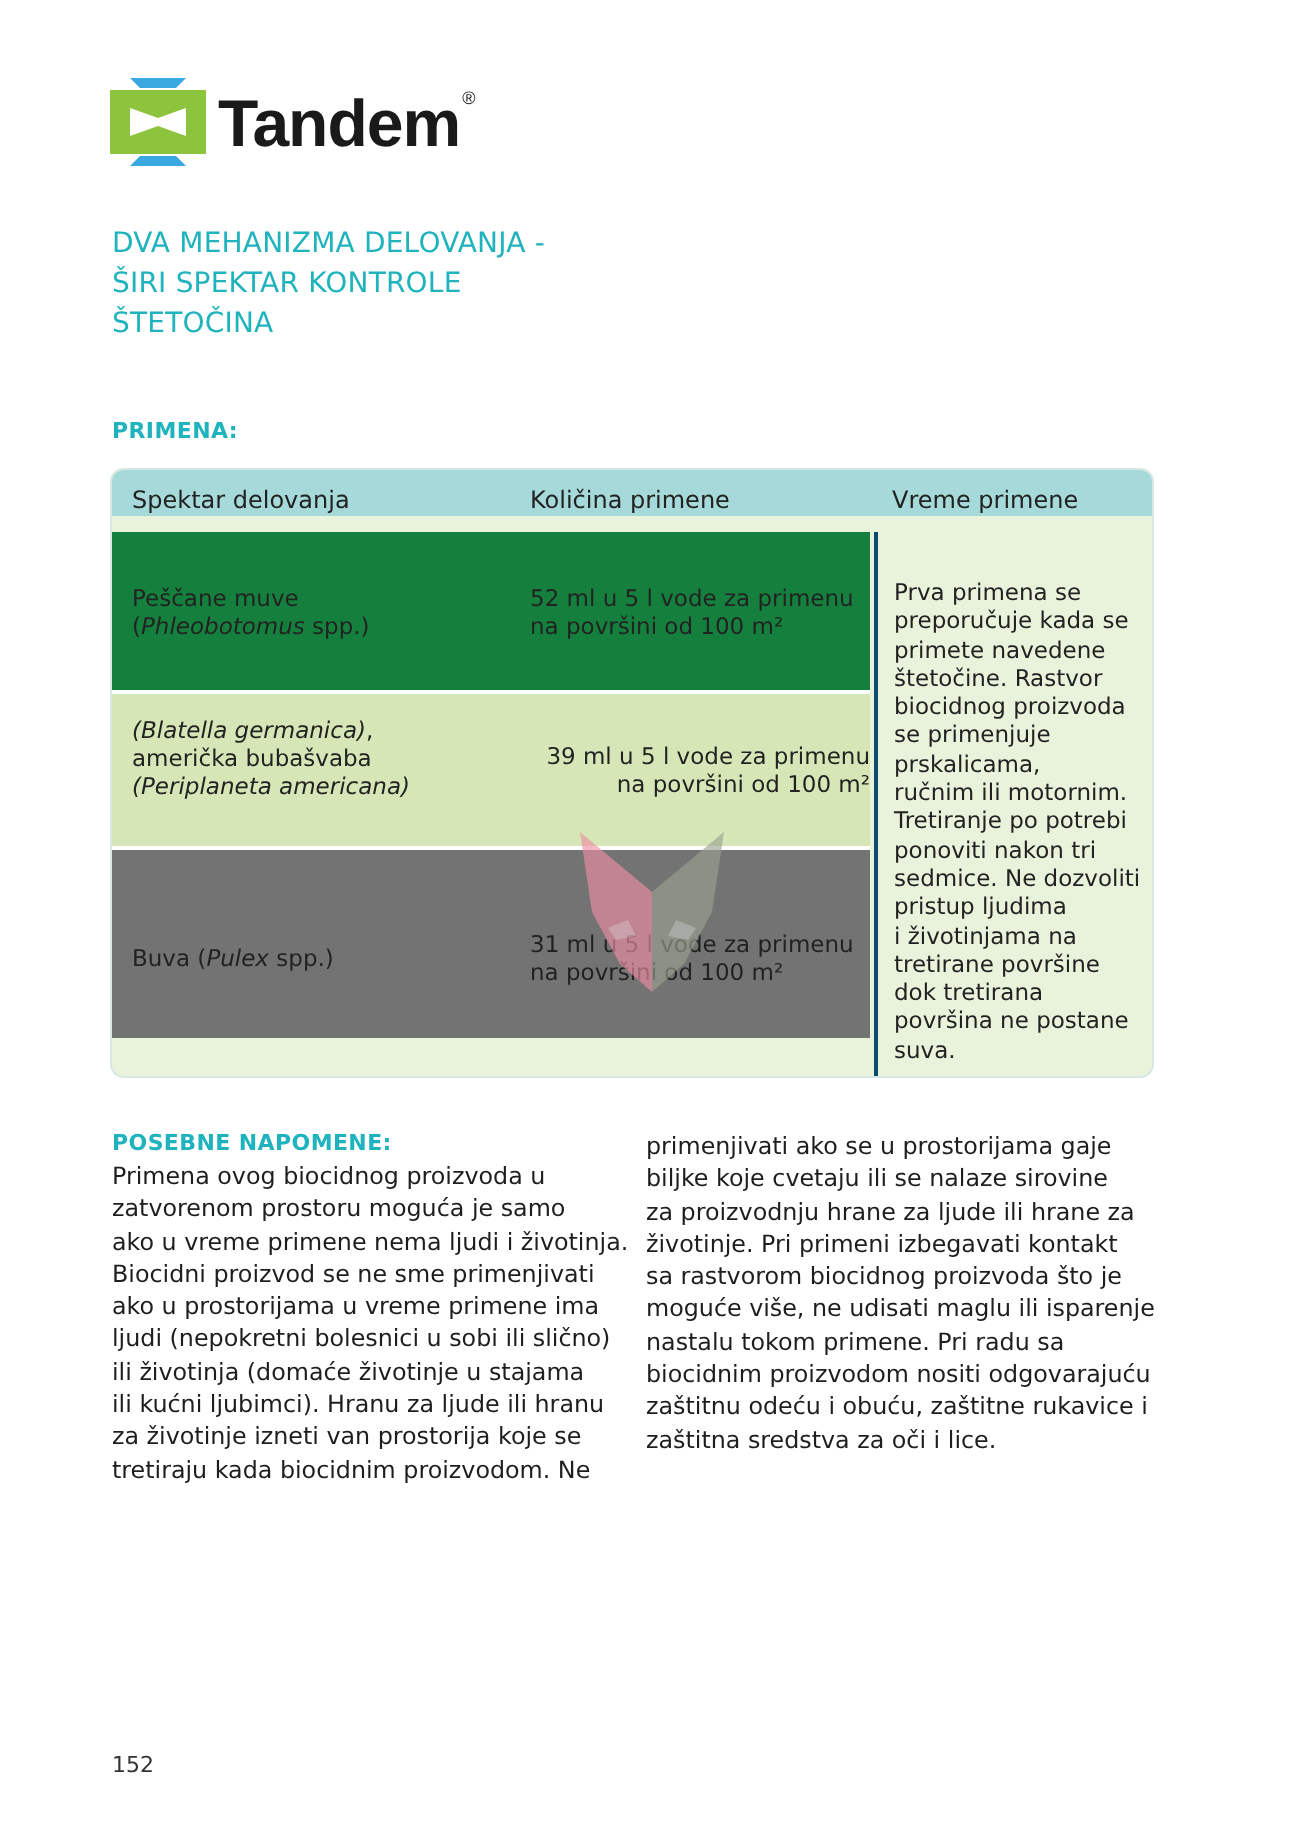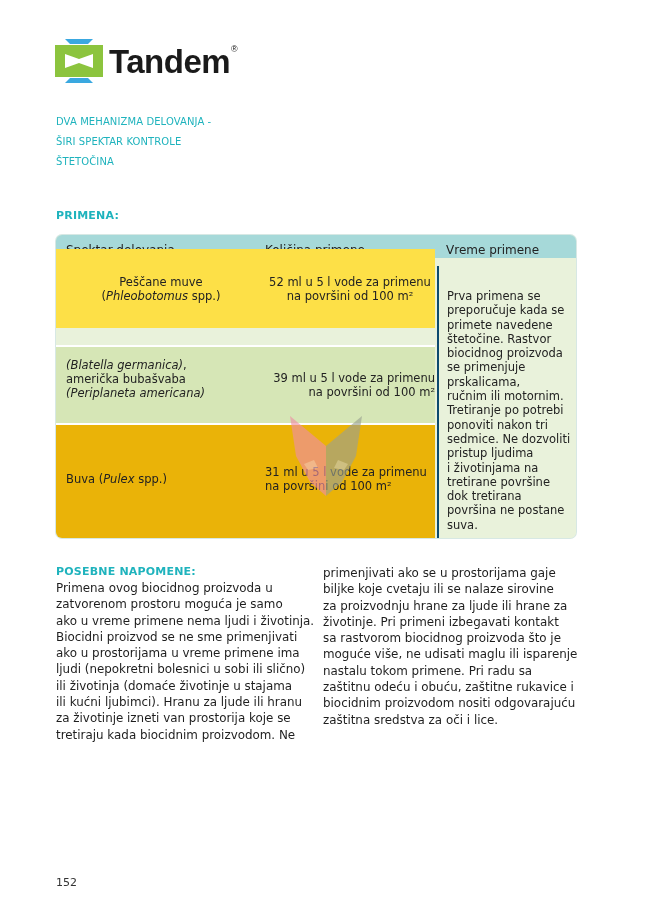--- a/index.html
+++ b/index.html
@@ -4,37 +4,37 @@
   <style>
     * { box-sizing: border-box; margin: 0; padding: 0; }
     html, body { width: 650px; height: 919px; background: #ffffff; }
     body { position: relative; font-family: "DejaVu Sans", sans-serif; color: #222222; overflow: hidden; }
 
     .logo { position: absolute; left: 55px; top: 38px; display: flex; align-items: center; }
     .logo-mark { width: 48px; height: 46px; position: relative; }
     .logo-word { font-family: "Liberation Sans", sans-serif; font-weight: bold; font-size: 33px; color: #1a1a1a; margin-left: 6px; letter-spacing: -0.5px; line-height: 1; }
     .logo-reg { font-size: 9px; position: relative; top: -12px; margin-left: 1px; color: #1a1a1a; font-family: "Liberation Sans", sans-serif; }
 
-    .headline { position: absolute; left: 56px; top: 112px; color: #1fb3bd; font-size: 10px; line-height: 20px; font-family: "DejaVu Sans", sans-serif; letter-spacing: 0.1px; font-weight: normal; }
+    .headline { position: absolute; left: 56px; top: 112px; color: #1fb3bd; font-size: 14px; line-height: 20px; font-family: "DejaVu Sans", sans-serif; letter-spacing: 0.1px; font-weight: normal; }
     .headline div { white-space: nowrap; }
 
     .section-label { position: absolute; color: #1fb3bd; font-weight: bold; font-size: 11px; font-family: "DejaVu Sans", sans-serif; letter-spacing: 0.2px; }
     .lbl-primena { left: 56px; top: 209px; }
     .lbl-napomene { left: 56px; top: 565px; }
 
     .table { position: absolute; left: 56px; top: 235px; width: 520px; height: 303px; border-radius: 6px; overflow: hidden; background: #e9f2db; box-shadow: 0 0 0 1px #d7e8e4; }
     .thead { position: absolute; left: 0; top: 0; width: 520px; height: 23px; background: #a6d9d9; }
     .th { position: absolute; top: 8px; font-size: 12px; color: #222; white-space: nowrap; }
     .th1 { left: 10px; } .th2 { left: 209px; } .th3 { left: 390px; }
 
     .row { position: absolute; left: 0; width: 379px; }
-    .row1 { top: 14px; height: 109px; background: #fde047; text-align: center; }
+    .row1 { top: 31px; height: 109px; background: #15803d; }
     .row2 { top: 110px; height: 80px; background: #d6e6b6; border-top: 2px solid #ffffff; border-bottom: 2px solid #ffffff; }
     .row1 { height: 79px; }
-    .row3 { top: 190px; height: 113px; background: #eab308; }
+    .row3 { top: 190px; height: 94px; background: #737373; }
     .cell { position: absolute; font-size: 11.5px; line-height: 14px; color: #222; }
     .c1 { left: 10px; width: 190px; }
     .c2 { left: 209px; width: 170px; }
     .row1 .c1, .row1 .c2 { top: 26px; }
     .row2 .c1 { top: 11px; }
     .row2 .c2 { top: 24px; text-align: right; }
     .row3 .c1 { top: 47px; }
     .row3 .c2 { top: 40px; }
     em { font-style: italic; }
 
@@ -160,18 +160,18 @@
     <div>tretiraju kada biocidnim proizvodom. Ne</div>
   </div>
 <div class="notes notes-right" id="notes-right">
     <div>primenjivati ako se u prostorijama gaje</div>
     <div>biljke koje cvetaju ili se nalaze sirovine</div>
     <div>za proizvodnju hrane za ljude ili hrane za</div>
     <div>životinje. Pri primeni izbegavati kontakt</div>
     <div>sa rastvorom biocidnog proizvoda što je</div>
     <div>moguće više, ne udisati maglu ili isparenje</div>
     <div>nastalu tokom primene. Pri radu sa</div>
+    <div>biocidnim proizvodom nositi odgovarajuću</div>
     <div>zaštitnu odeću i obuću, zaštitne rukavice i</div>
-    <div>biocidnim proizvodom nositi odgovarajuću</div>
     <div>zaštitna sredstva za oči i lice.</div>
   </div>
 
 <div class="page-num">152</div>
 
 </body></html>

